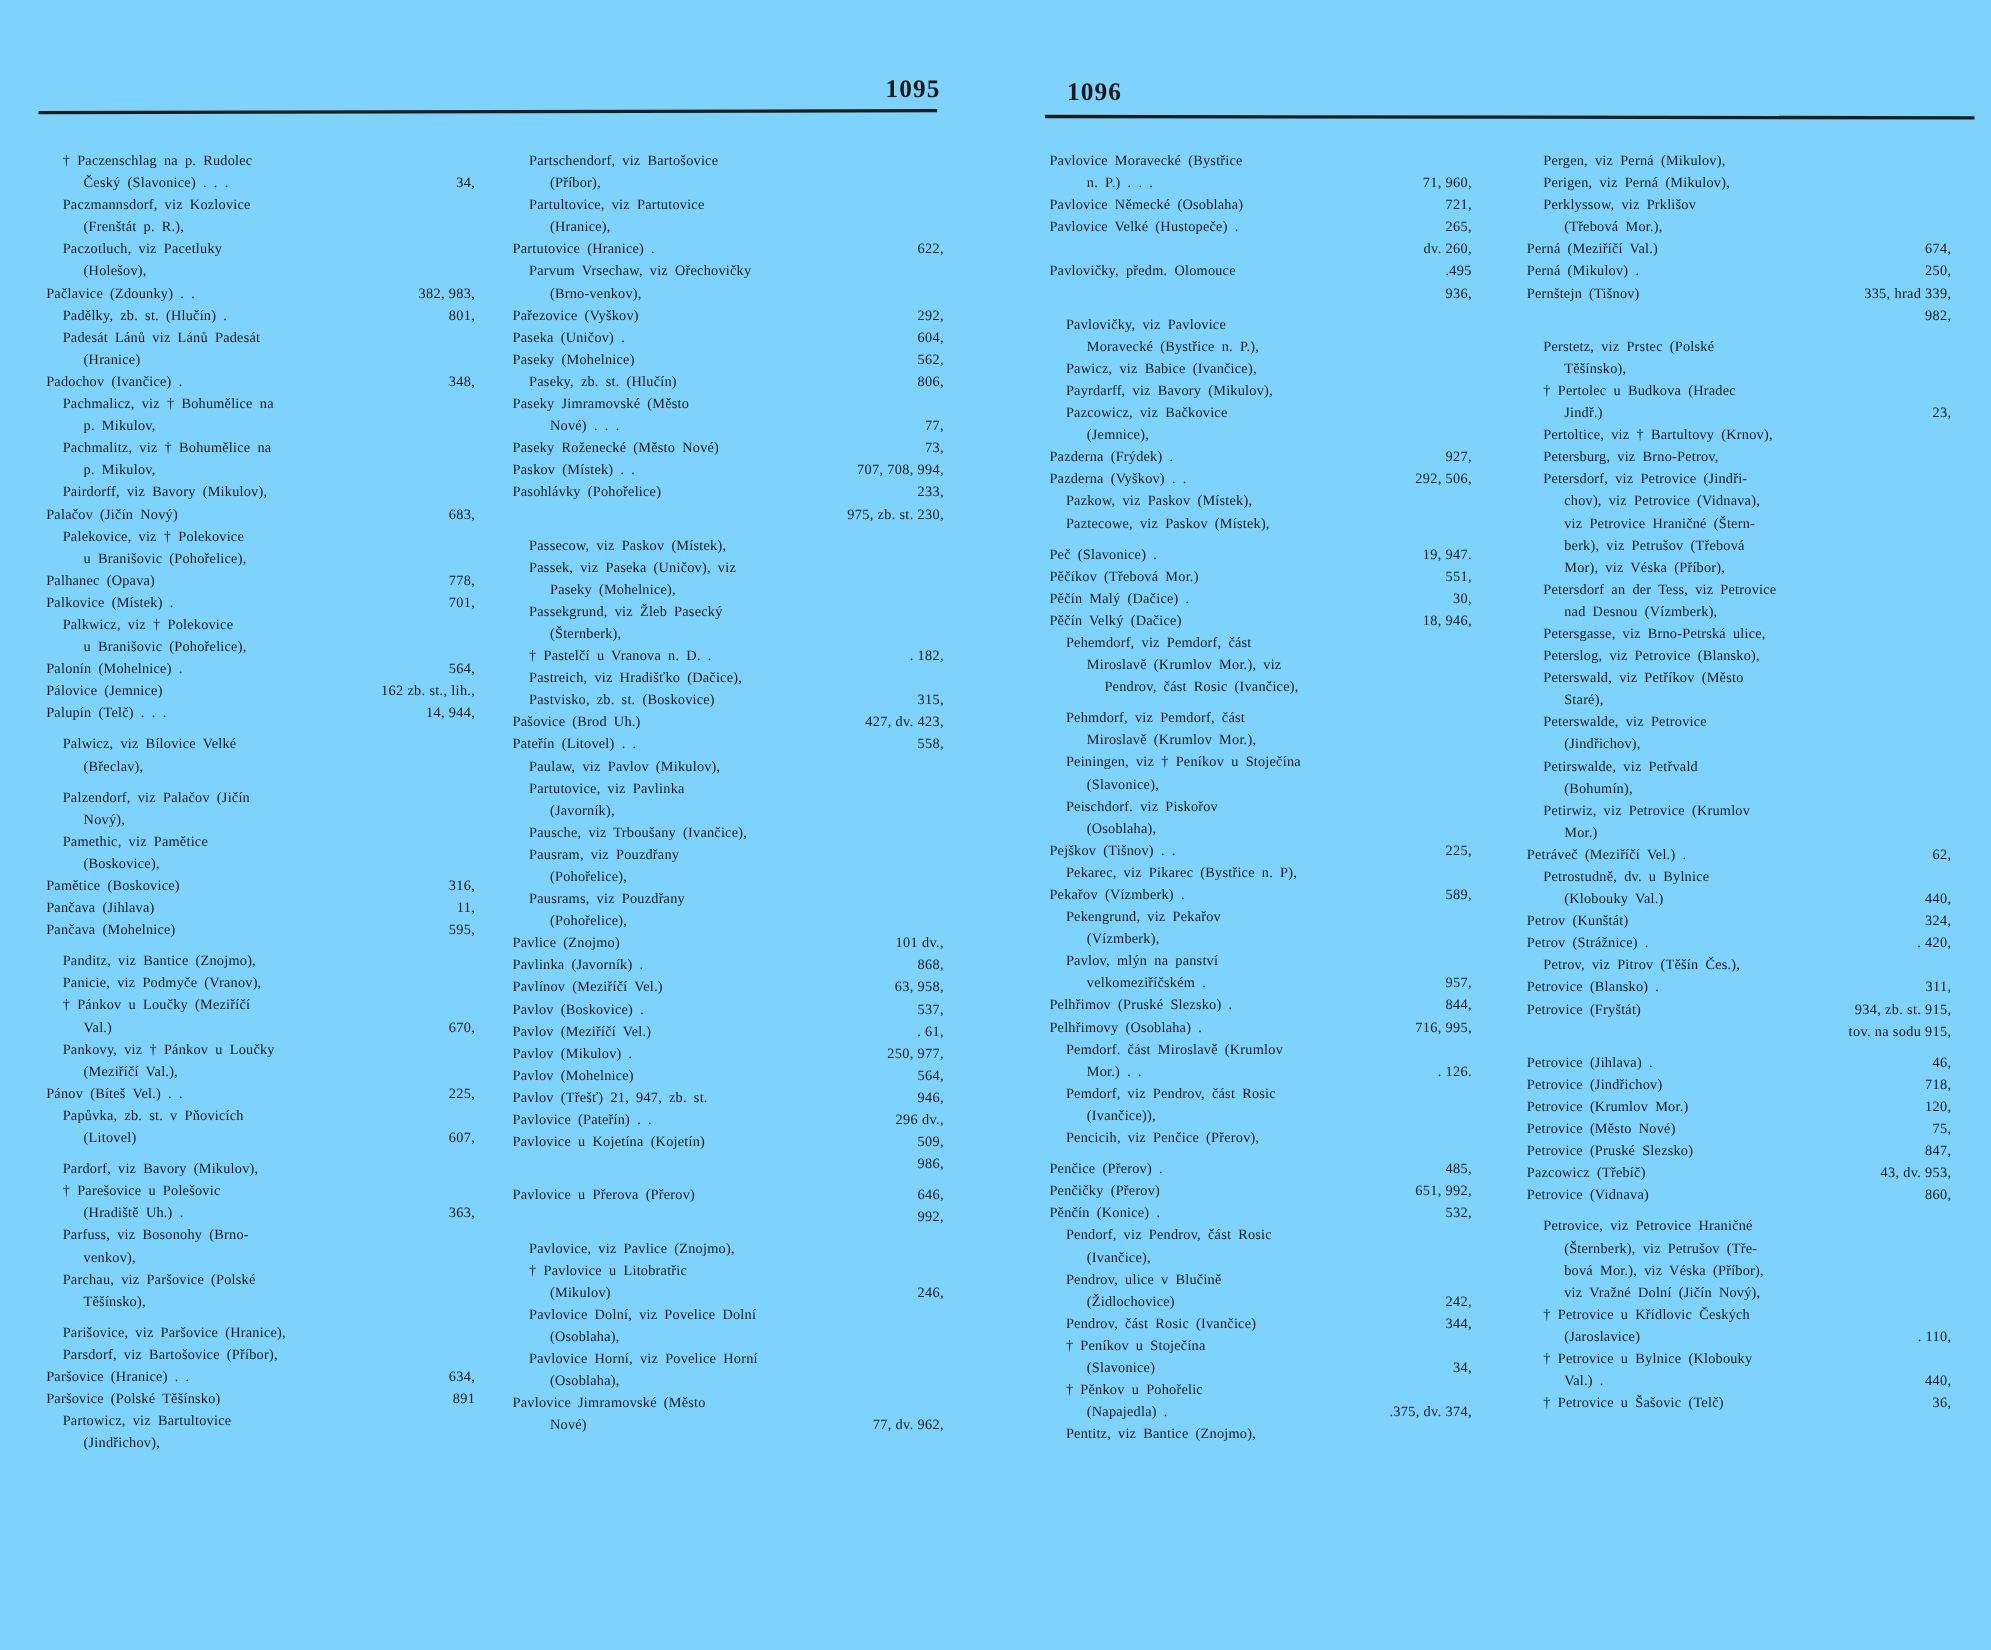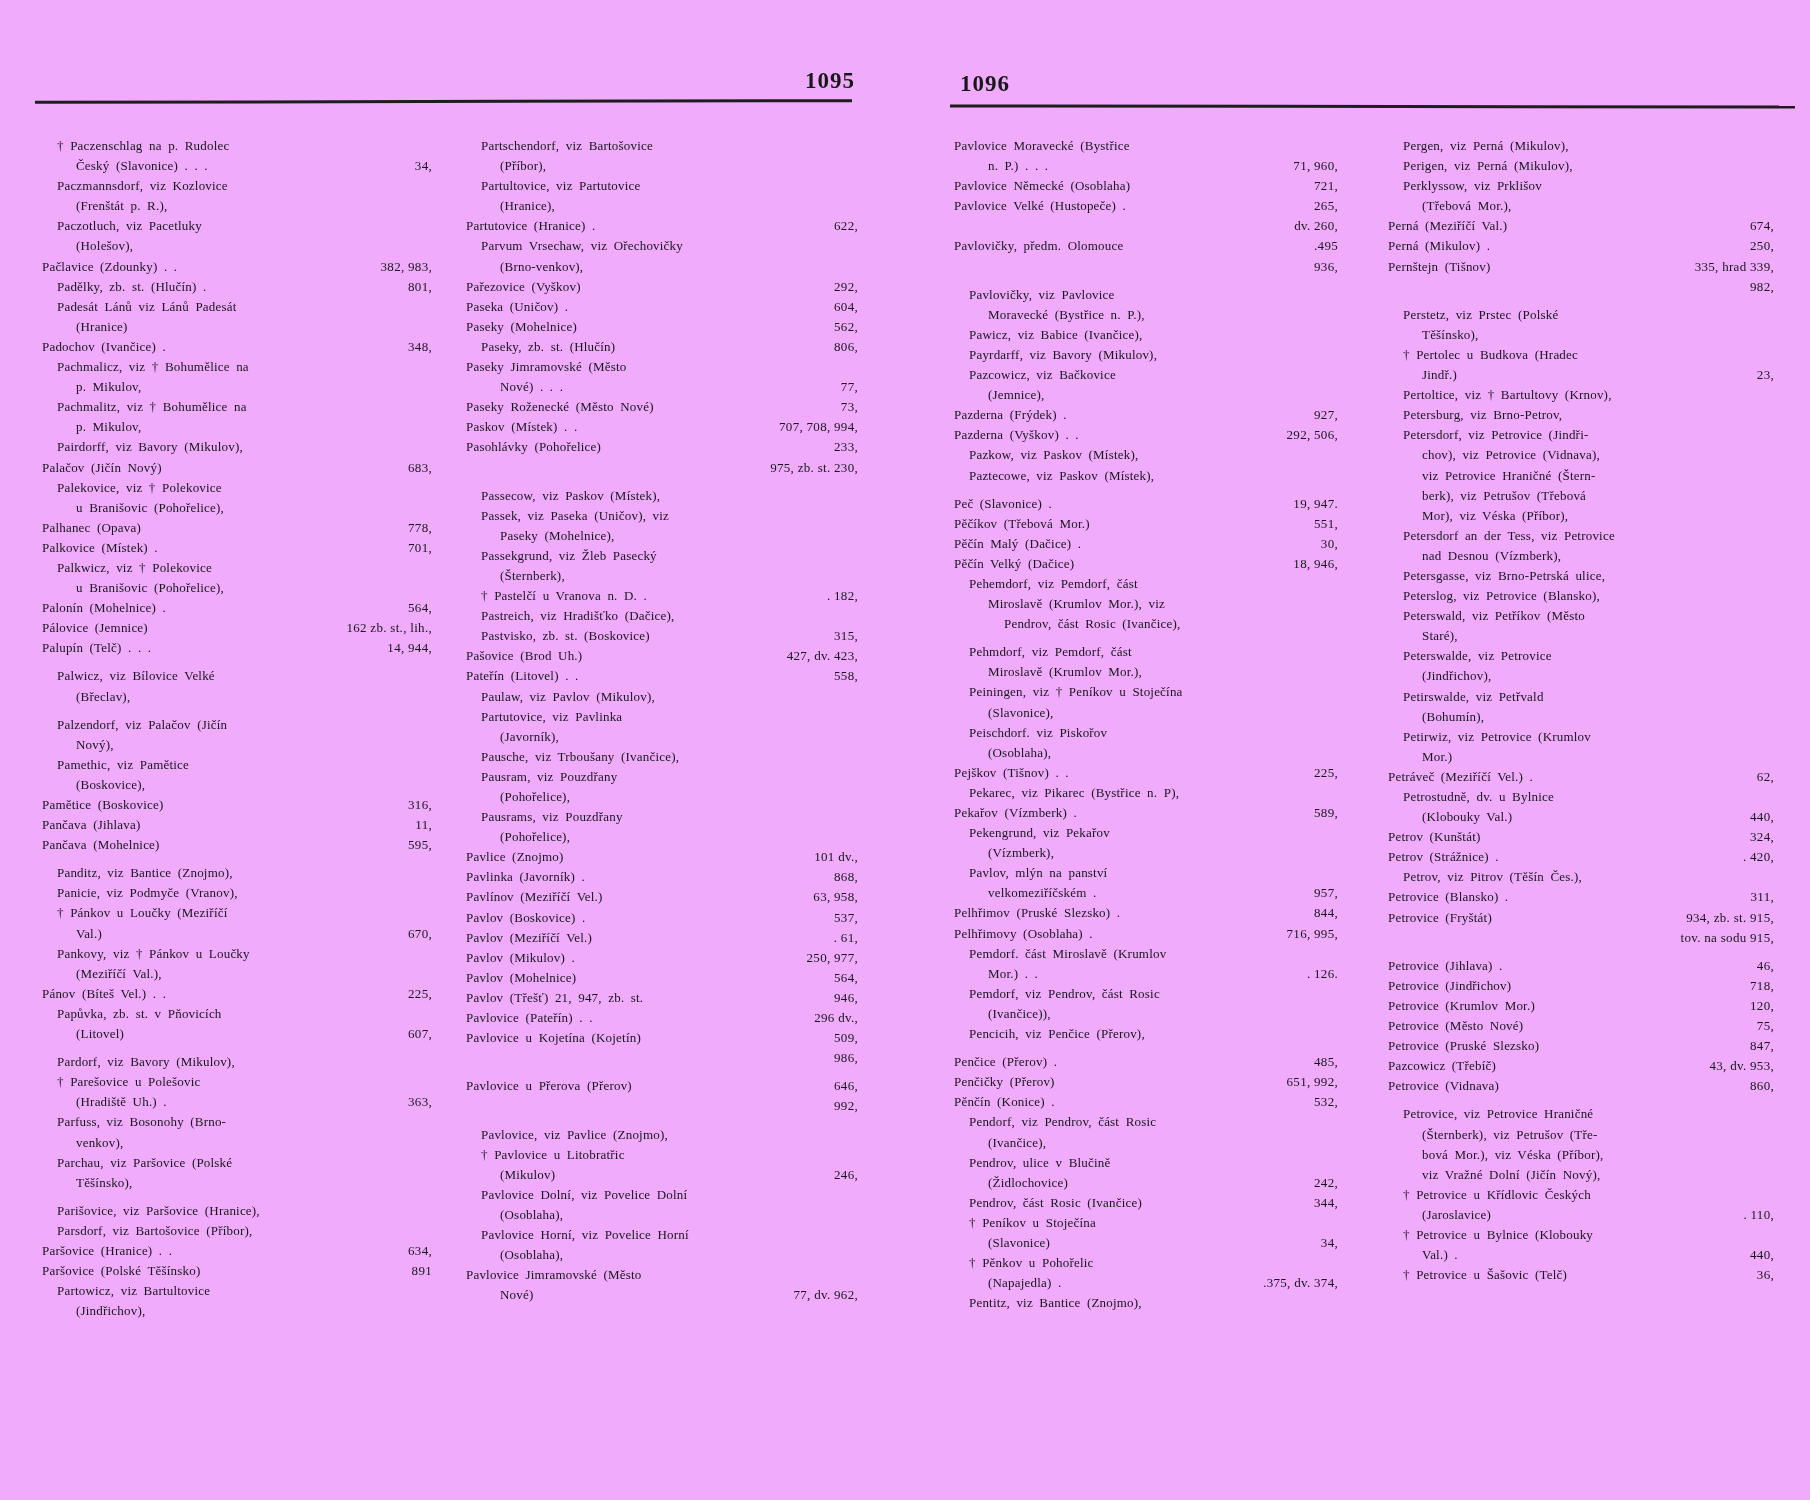--- a/index.html
+++ b/index.html
@@ -1,29 +1,29 @@
 <!DOCTYPE html>
 <html><head>
 <meta charset="utf-8">
 <style>
   html,body{margin:0;padding:0;background:#e9e7e2;}
   .scan{
     position:relative;
     width:1810px;height:1500px;
-    background:#f0abfc;
+    background:#7dd3fc;
     font-family:"Liberation Serif","DejaVu Serif",serif;
     color:#181818;
     overflow:hidden;
   }
   .page-number{
     position:absolute;
     font-size:23px;font-weight:bold;letter-spacing:1px;
   }
   .page-number.left{left:785px;top:68px;width:70px;text-align:right;}
-  .page-number.right{left:950px;top:71px;width:70px;text-align:center;}
+  .page-number.right{left:950px;top:71px;width:70px;text-align:right;}
   .rule{position:absolute;height:3px;background:#1d1d1d;}
   .rule-left{left:35px;top:100px;width:817px;transform:rotate(-0.12deg);}
   .rule-right{left:950px;top:105px;width:845px;transform:rotate(0.08deg);}
   .col{
     position:absolute;top:136px;
     font-size:13px;
   }
   .col-1{left:42px;width:390px;}
   .col-2{left:466px;width:392px;}
   .col-3{left:954px;width:384px;}

